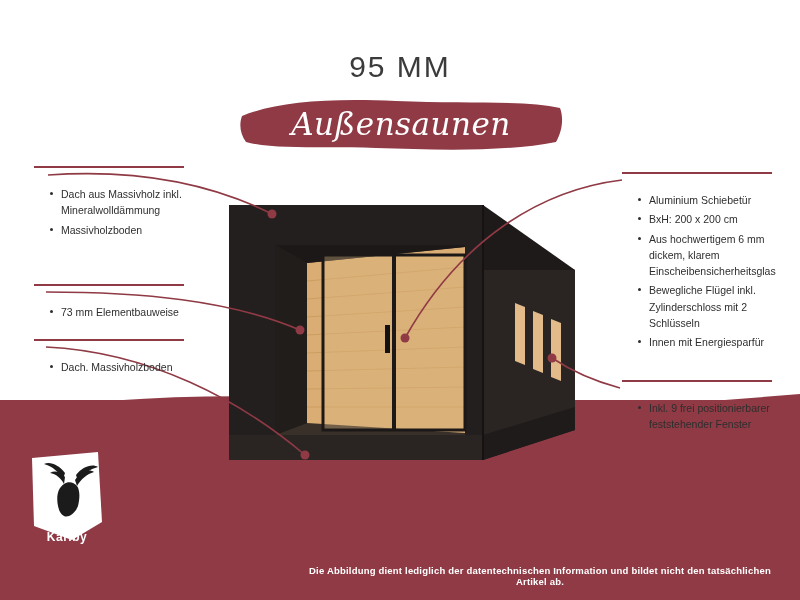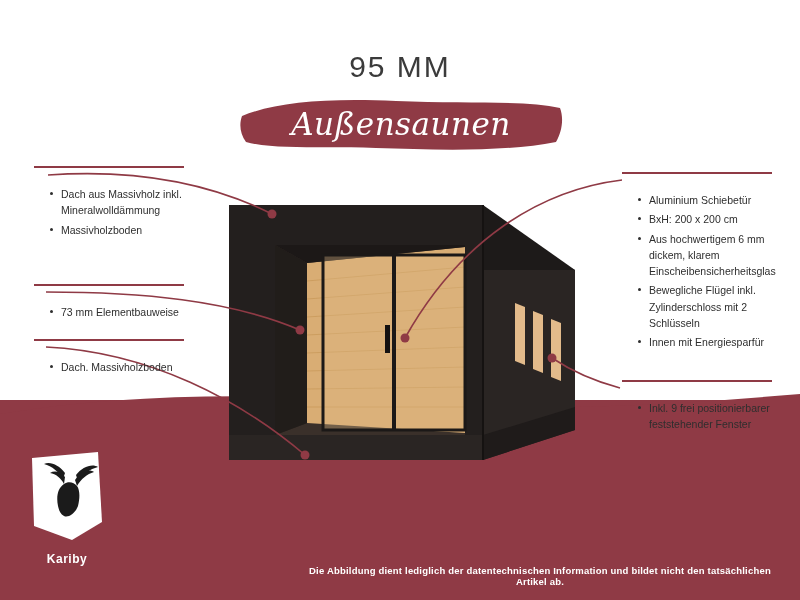--- a/index.html
+++ b/index.html
@@ -120,21 +120,21 @@
   .logo-box {
     position: absolute;
     left: 28px;
     top: 448px;
     width: 78px;
     height: 96px;
   }
   .logo-name {
     position: absolute;
     left: 28px;
-    top: 552px;
+    top: 530px;
     width: 78px;
     text-align: center;
     color: #ffffff;
     font-size: 12px;
     font-weight: bold;
     letter-spacing: 0.5px;
   }
 
   
   .disclaimer {

